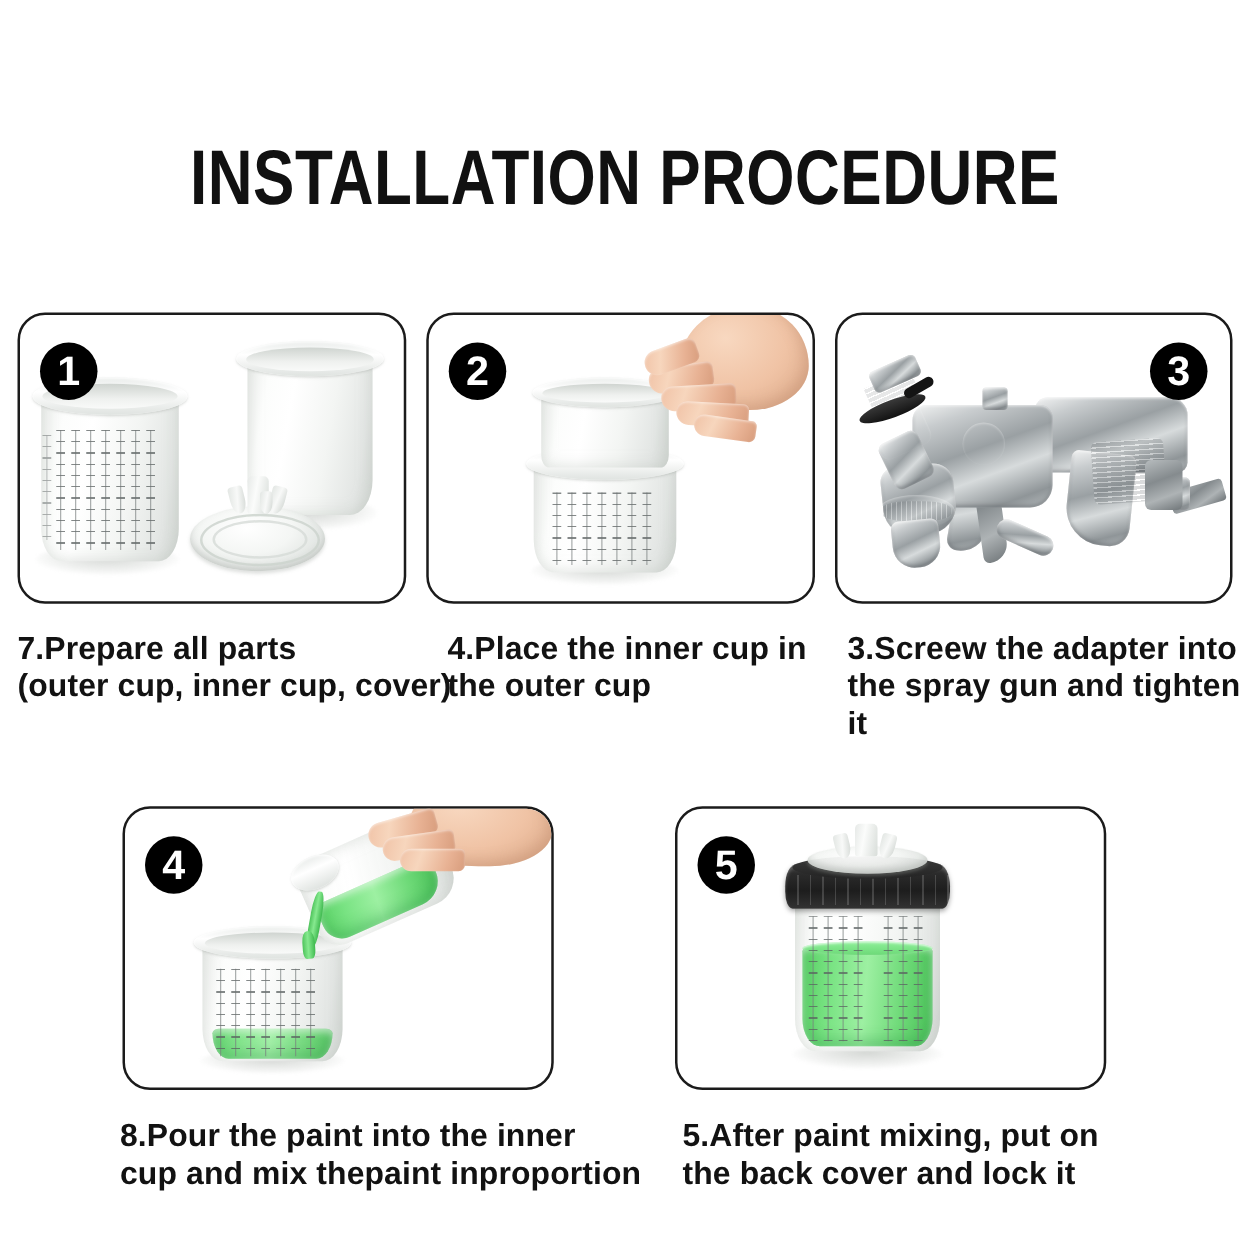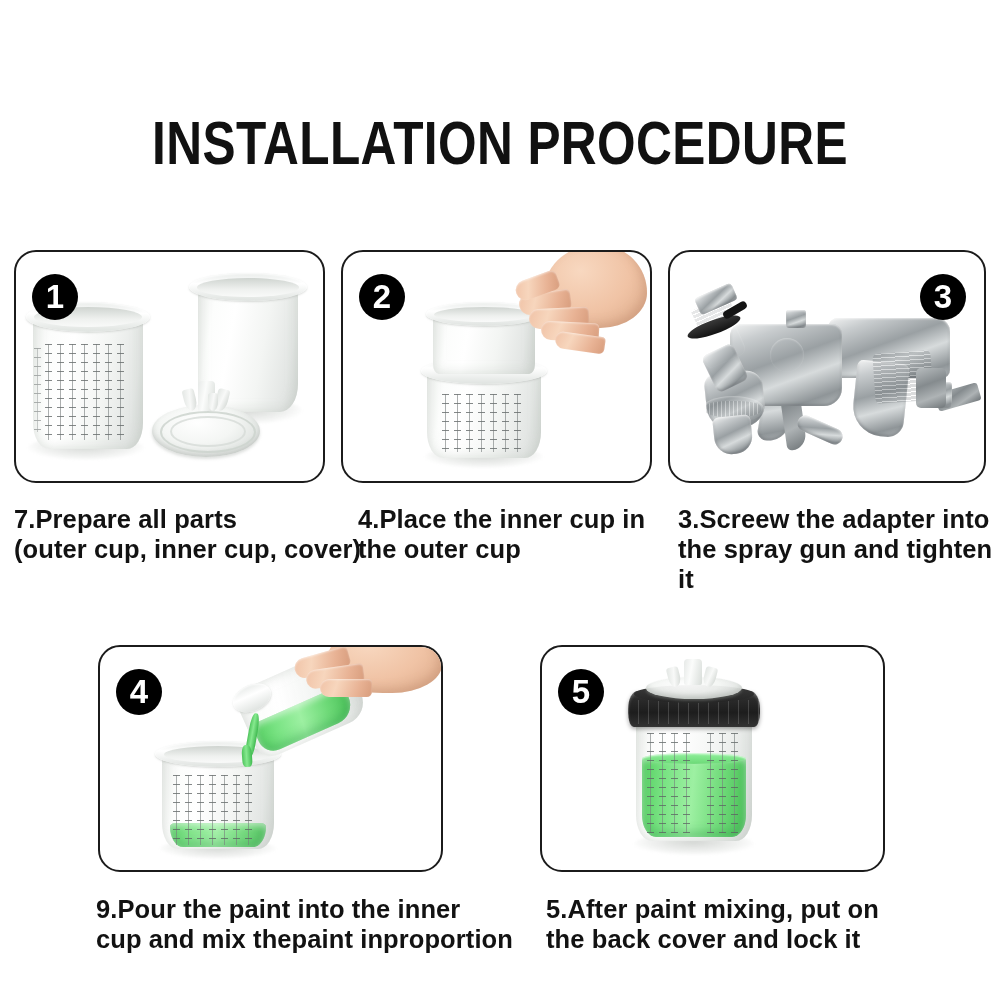--- a/index.html
+++ b/index.html
@@ -451,16 +451,16 @@
 
   <div class="badge tl">5</div>
 </div>
 
 <div class="caption" id="caption-1">7.Prepare all parts
 (outer cup, inner cup, cover)</div>
 <div class="caption" id="caption-2">4.Place the inner cup in
 the outer cup</div>
 <div class="caption" id="caption-3">3.Screew the adapter into
 the spray gun and tighten it</div>
-<div class="caption" id="caption-4">9.Pour the paint into the inner
+<div class="caption" id="caption-4">8.Pour the paint into the inner
 cup and mix thepaint inproportion</div>
 <div class="caption" id="caption-5">5.After paint mixing, put on
 the back cover and lock it</div>
 
 </body></html>

